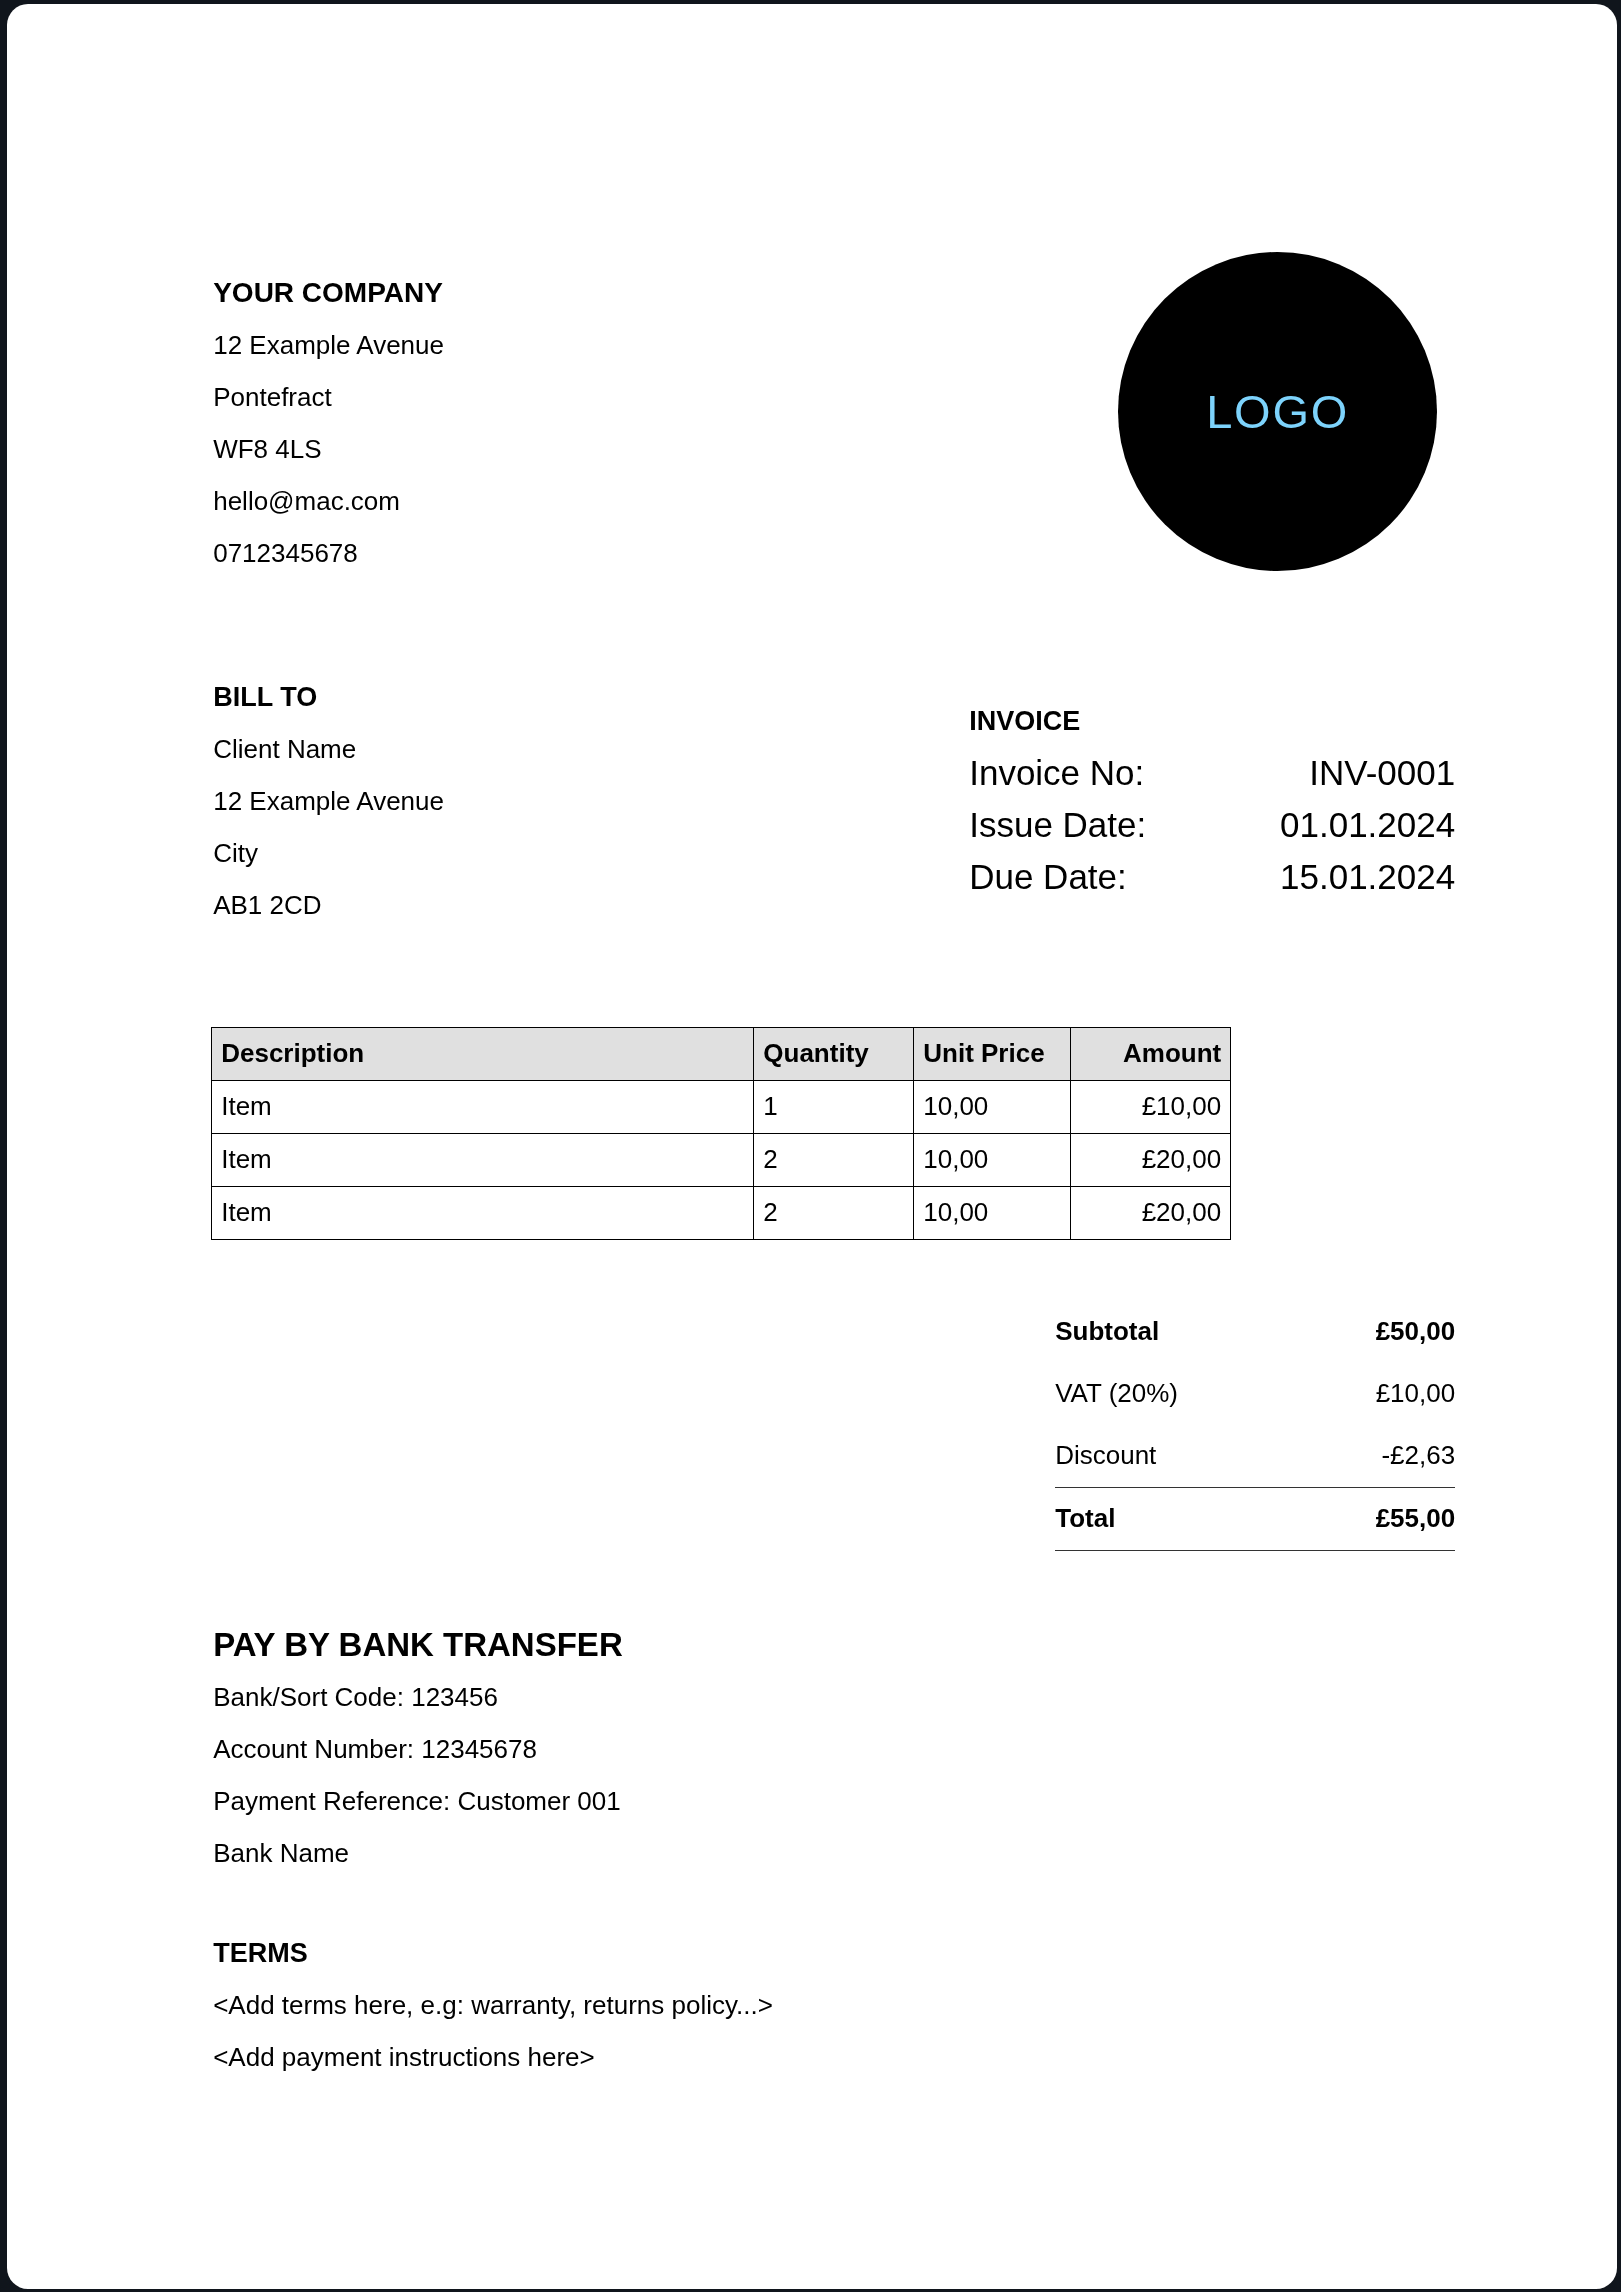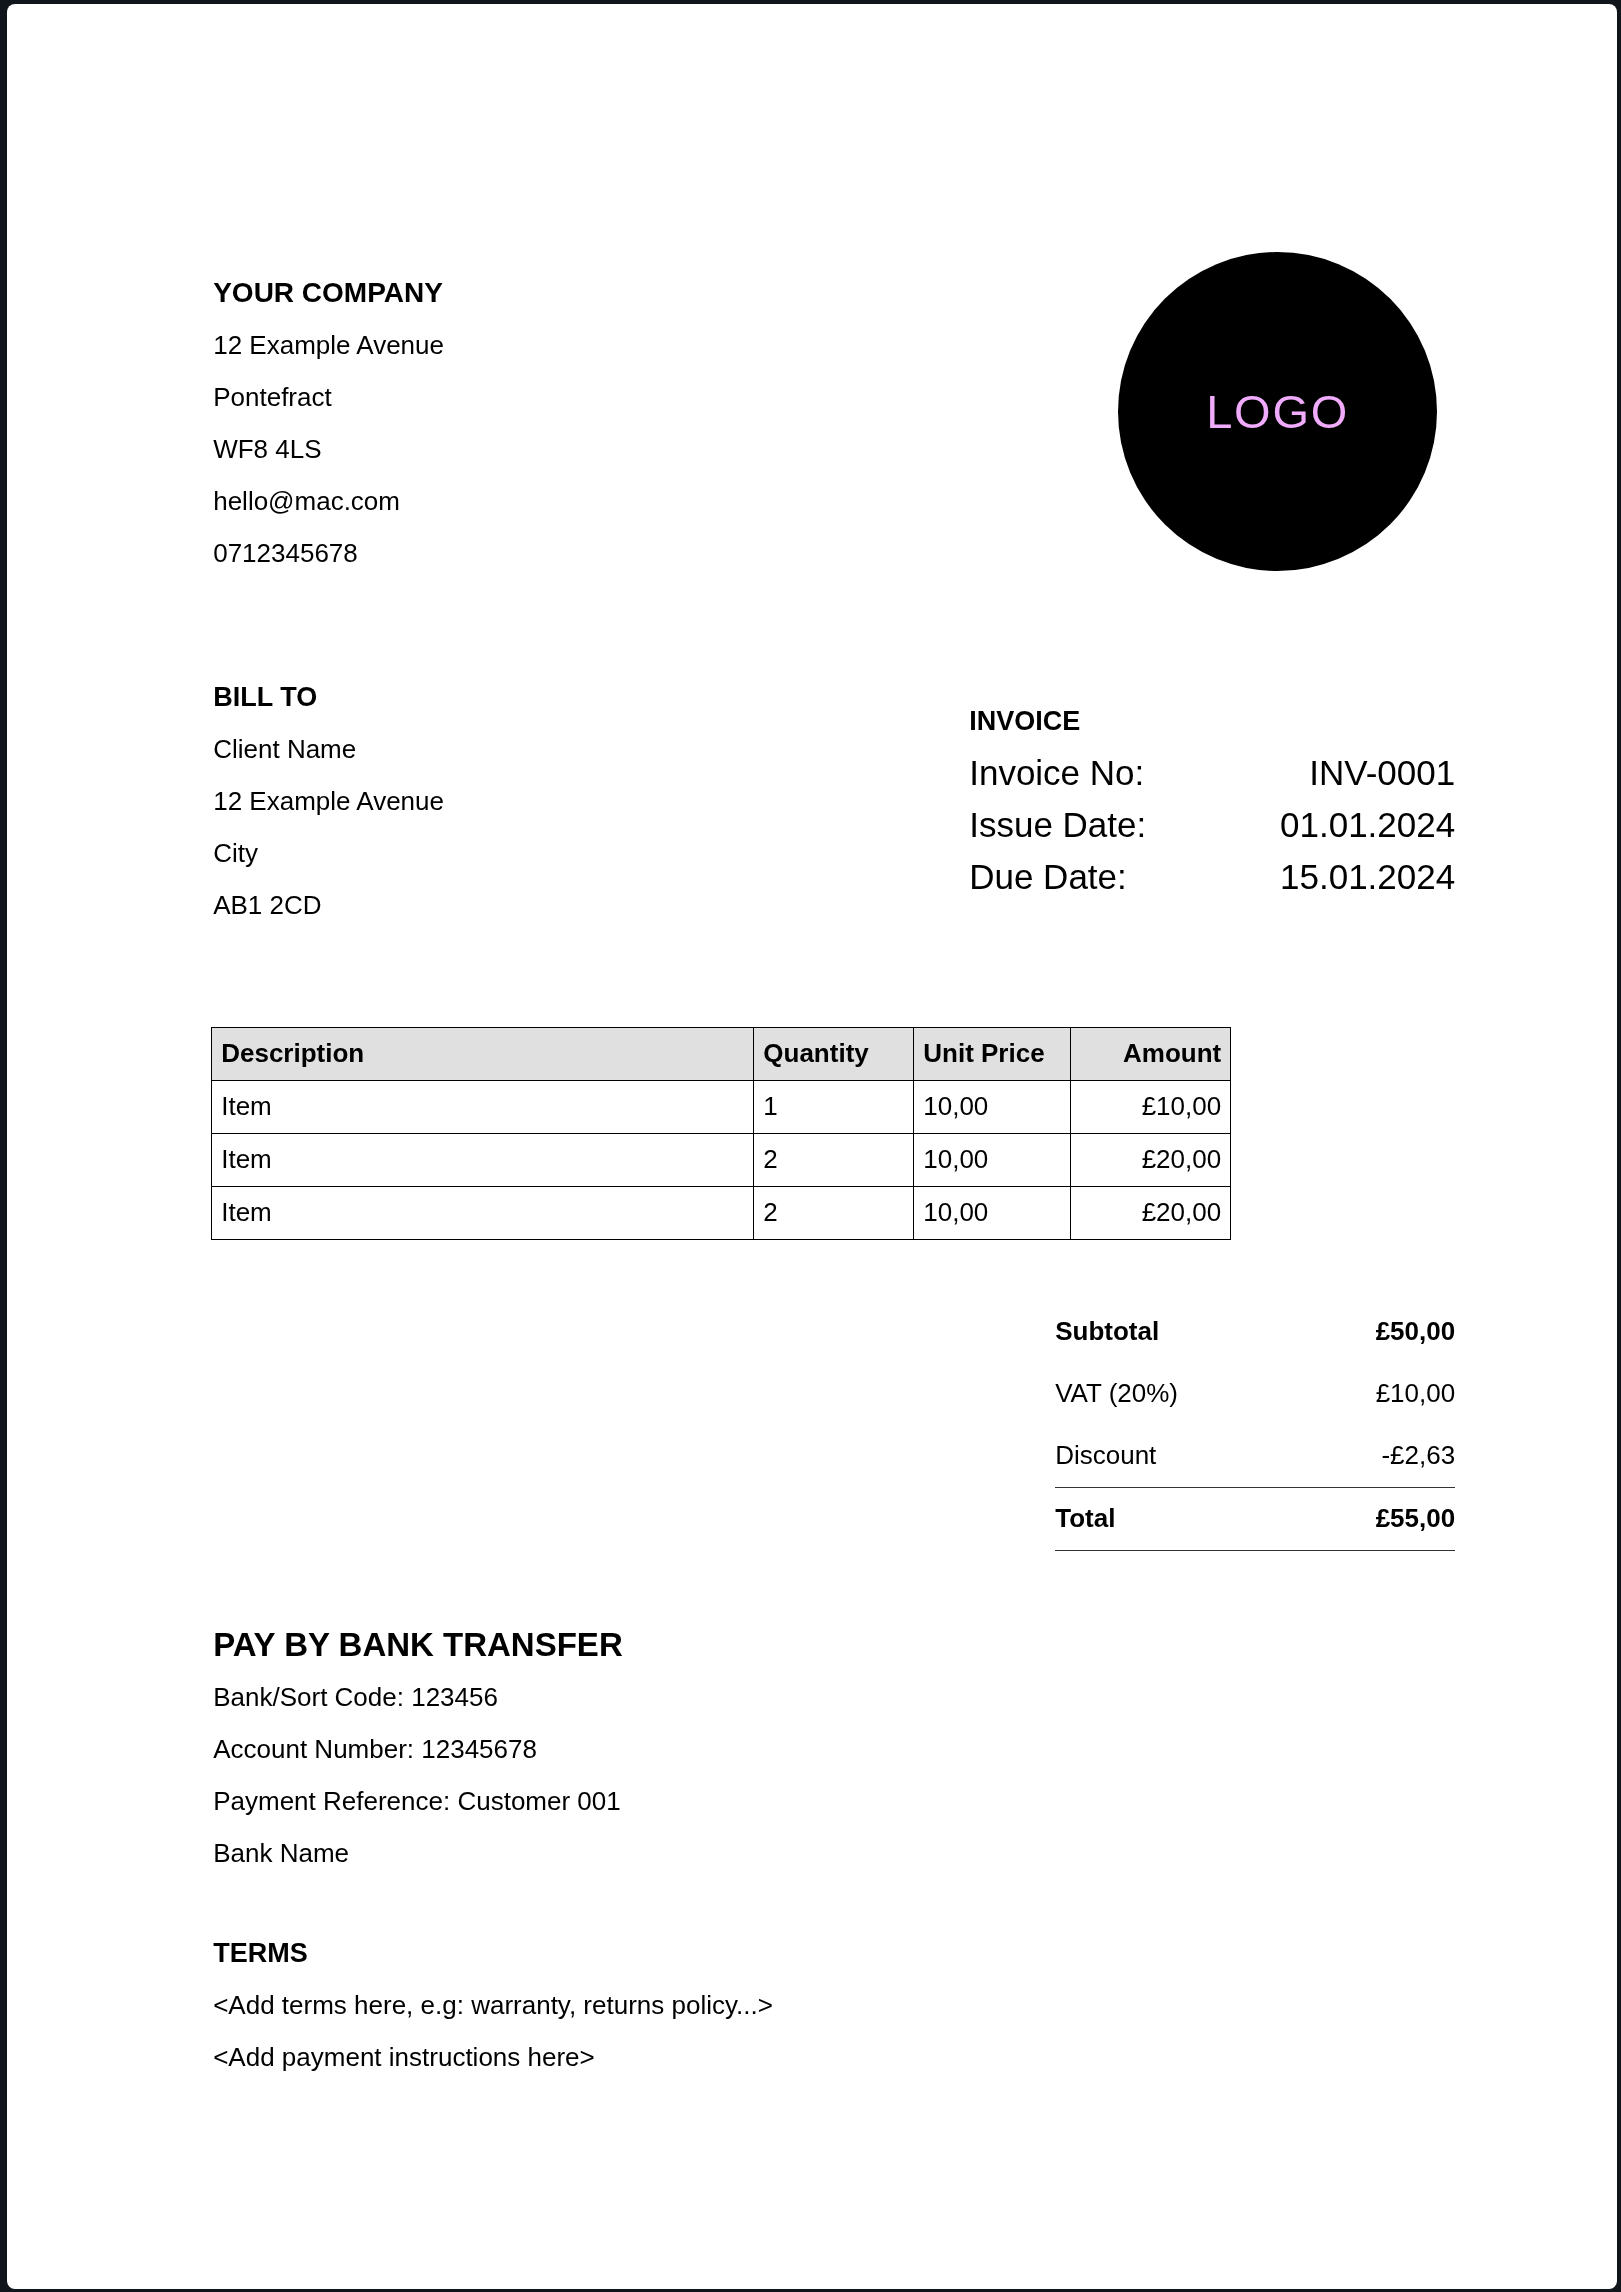--- a/index.html
+++ b/index.html
@@ -7,31 +7,31 @@
     width:1621px;height:2293px;
     background:#10151c;
     font-family:"Liberation Sans", sans-serif;
     color:#000;
     position:relative;
   }
   .page{
     position:absolute;
     left:7.2px;top:3.6px;right:3.6px;bottom:4.5px;
     background:#ffffff;
-    border-radius:8px;
+    border-radius:21px;
   }
   
   .company{position:absolute;left:206px;top:263px;}
   .company .heading{font-size:28px;font-weight:bold;line-height:52px;}
   .company .line{font-size:26px;line-height:52px;}
   
   .logo{
     position:absolute;left:1111px;top:248px;
     width:319px;height:319px;border-radius:50%;
-    background:#000;color:#f0abfc;
+    background:#000;color:#7dd3fc;
     display:flex;align-items:center;justify-content:center;
     font-size:47px;letter-spacing:1.8px;
   }
   
   .billto{position:absolute;left:206px;top:667px;}
   .billto .heading{font-size:27px;font-weight:bold;line-height:52px;}
   .billto .line{font-size:26px;line-height:52px;}
   .invoice-meta{position:absolute;left:962px;top:691px;width:486px;}
   .invoice-meta .heading{font-size:27px;font-weight:bold;line-height:52px;}
   .meta-row{display:flex;justify-content:space-between;font-size:35px;line-height:52px;}

